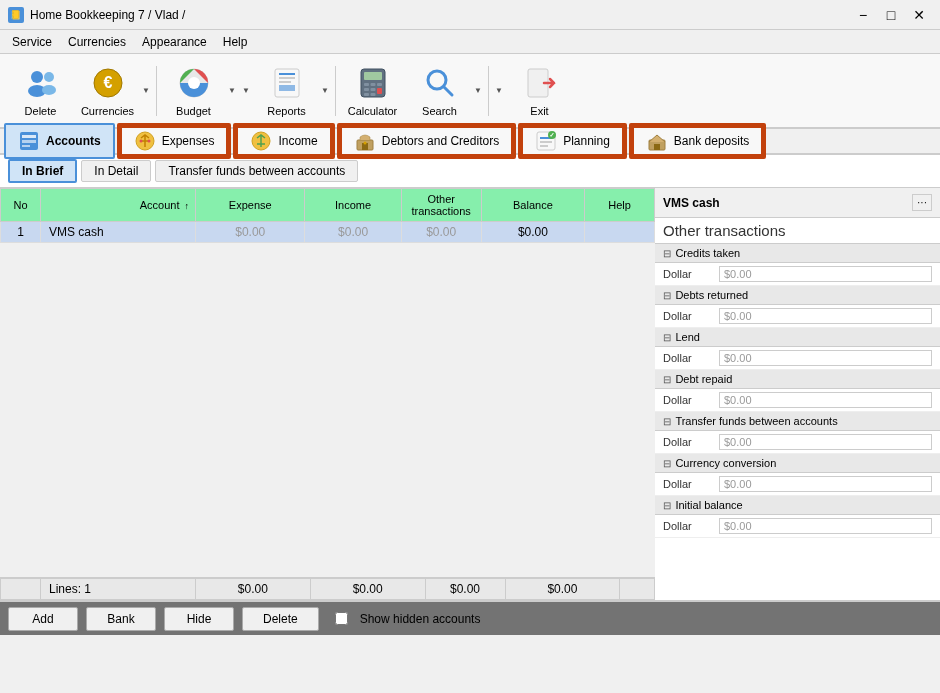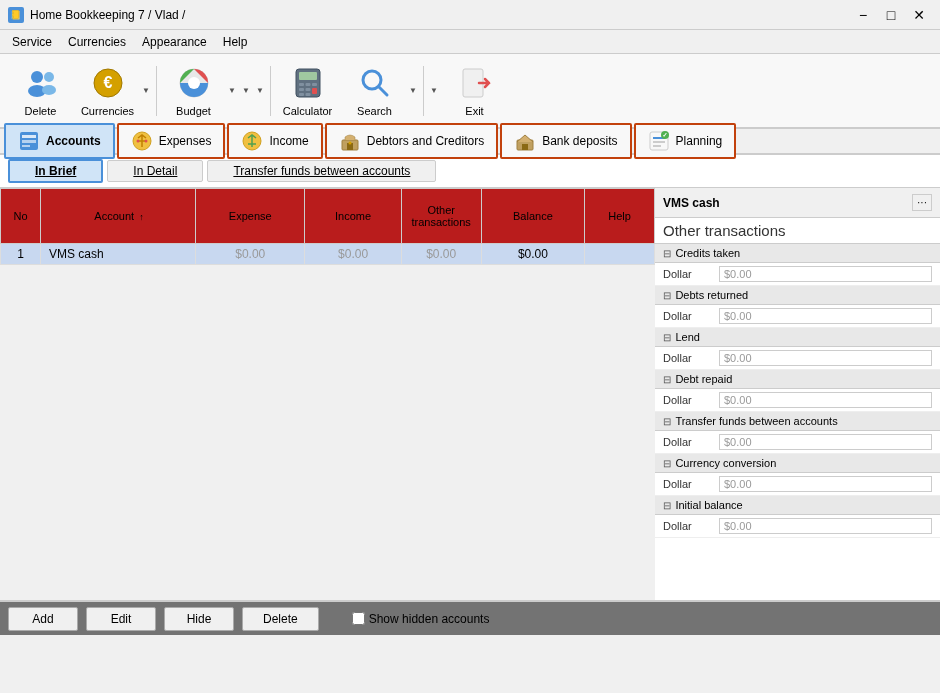--- a/index.html
+++ b/index.html
@@ -20,51 +20,51 @@
     .toolbar { background: #f8f8f8; height: 75px; display: flex; align-items: center; padding: 4px 8px; border-bottom: 2px solid #ccc; gap: 2px; }
     .toolbar-btn { display: flex; flex-direction: column; align-items: center; justify-content: center; width: 65px; height: 65px; border: none; background: transparent; cursor: pointer; gap: 4px; font-size: 11px; padding: 4px; border-radius: 4px; }
     .toolbar-divider { width: 1px; height: 50px; background: #ccc; margin: 0 2px; }
     .toolbar-icon { width: 36px; height: 36px; display: flex; align-items: center; justify-content: center; }
     .toolbar-btn-group { display: flex; align-items: center; }
     .toolbar-dropdown { display: flex; flex-direction: column; align-items: center; justify-content: center; width: 12px; height: 65px; border: none; background: transparent; cursor: pointer; }
     .toolbar-dropdown-arrow { font-size: 8px; color: #555; }
 
     
     .nav-tabs { background: #f0f0f0; height: 26px; display: flex; align-items: center; padding: 0 4px; border-bottom: 2px solid #ccc; gap: 2px; }
-    .nav-tab { display: flex; align-items: center; gap: 6px; padding: 4px 12px; height: 36px; border: 2px solid #c2410c; background: #f8f8f8; cursor: pointer; border-radius: 2px; font-size: 12px; }
+    .nav-tab { display: flex; align-items: center; gap: 6px; padding: 4px 12px; height: 36px; border: 5px solid #c2410c; background: #f8f8f8; cursor: pointer; border-radius: 2px; font-size: 12px; }
     .nav-tab.active { background: #d0e4f7; border: 2px solid #4a90d9; font-weight: bold; }
 
     
     .sub-tabs { display: flex; align-items: center; padding: 4px 8px; gap: 4px; border-bottom: 1px solid #ccc; background: white; }
-    .sub-tab { padding: 3px 25px; border: 1px solid #ccc; background: #f0f0f0; cursor: pointer; border-radius: 2px; font-size: 12px; text-decoration: underline; }
+    .sub-tab { padding: 3px 12px; border: 1px solid #ccc; background: #f0f0f0; cursor: pointer; border-radius: 2px; font-size: 12px; }
     .sub-tab.active { background: #d0e4f7; border: 2px solid #4a90d9; font-weight: bold; }
 
     
     .main-content { display: flex; height: calc(693px - 30px - 24px - 75px - 42px - 30px - 45px - 35px); }
     .data-table { width: 100%; border-collapse: collapse; font-size: 12px; }
-    .data-table th { background: #b91c1c; border: 1px solid #ccc; padding: 15px 6px; text-align: center; font-weight: normal; font-size: 11px; white-space: nowrap; }
+    .data-table th { background: #86efac; border: 1px solid #ccc; padding: 4px 6px; text-align: center; font-weight: normal; font-size: 11px; white-space: nowrap; }
     .data-table td { border: 1px solid #ddd; padding: 3px 6px; text-align: center; font-size: 12px; }
     .data-table tr.selected td { background: #c8d8f0; }
     .sort-arrow { font-size: 9px; margin-left: 2px; }
 
     
     .right-panel { width: 285px; background: white; overflow-y: auto; font-size: 12px; }
     .right-panel-header { display: flex; align-items: center; justify-content: space-between; padding: 6px 8px; font-weight: bold; background: #f0f0f0; border-bottom: 1px solid #ccc; }
     .right-panel-subtitle { padding: 4px 8px; font-size: 15px; color: #333; border-bottom: 1px solid #ccc; }
     .section-header { display: flex; align-items: center; gap: 4px; padding: 3px 8px; background: #e8e8e8; border-bottom: 1px solid #ccc; font-size: 11px; }
     .section-header .collapse-btn { cursor: pointer; color: #555; font-size: 10px; }
     .section-row { display: flex; align-items: center; padding: 3px 8px; border-bottom: 1px solid #eee; gap: 6px; }
     .section-row .label { width: 50px; font-size: 11px; color: #333; }
     .section-row .value { flex: 1; color: #999; font-size: 11px; border: 1px solid #ccc; padding: 1px 4px; background: white; }
     .more-btn { background: none; border: 1px solid #ccc; cursor: pointer; padding: 2px 4px; font-size: 10px; }
 
     
     .bottom-bar { background: #737373; height: 35px; border-top: 2px solid #ccc; display: flex; align-items: center; padding: 0 8px; gap: 8px; }
     .action-btn { padding: 4px 20px; border: 1px solid #aaa; background: #f0f0f0; cursor: pointer; font-size: 12px; border-radius: 2px; min-width: 70px; }
-    .show-hidden { display: flex; align-items: center; gap: 4px; margin-left: 25px; font-size: 12px; }
+    .show-hidden { display: flex; align-items: center; gap: 12px; margin-left: 8px; font-size: 12px; }
     .show-hidden input { cursor: pointer; }
     .icon-sm { width: 22px; height: 22px; }
 
     
     .table-container { flex: 1; overflow-y: auto; }
     .full-table-area { display: flex; flex-direction: column; flex: 1; overflow: hidden; }
   </style>
 </head>
 <body>
 
@@ -138,20 +138,32 @@
     </button>
   </div>
 
   <div class="toolbar-btn-group">
     <button class="toolbar-dropdown">
       <span class="toolbar-dropdown-arrow">▼</span>
     </button>
   </div>
 
   <div class="toolbar-btn-group">
+    <button class="toolbar-btn">
+      <div class="toolbar-icon">
+        <svg width="36" height="36" viewBox="0 0 36 36">
+          <rect x="6" y="4" width="24" height="28" rx="2" fill="#f8f8f8" stroke="#ccc"></rect>
+          <rect x="10" y="8" width="16" height="2" fill="#4a90d9"></rect>
+          <rect x="10" y="12" width="16" height="2" fill="#ccc"></rect>
+          <rect x="10" y="16" width="12" height="2" fill="#ccc"></rect>
+          <rect x="10" y="20" width="16" height="6" fill="#4a90d9" opacity="0.6"></rect>
+        </svg>
+      </div>
+      <span>Reports</span>
+    </button>
     <button class="toolbar-dropdown">
       <span class="toolbar-dropdown-arrow">▼</span>
     </button>
   </div>
   <div class="toolbar-divider"></div>
 
   <div class="toolbar-btn-group">
     <button class="toolbar-btn">
       <div class="toolbar-icon">
         <svg width="36" height="36" viewBox="0 0 36 36">
@@ -252,58 +264,58 @@
         <rect x="8" y="13" width="6" height="7" fill="#8B6914"></rect>
         <circle cx="11" cy="13" r="1.5" fill="#d4a000"></circle>
       </svg>
     </div>
     <span>Debtors and Creditors</span>
   </div>
 
   <div class="nav-tab">
     <div class="icon-sm">
       <svg width="22" height="22" viewBox="0 0 22 22">
-        <rect x="3" y="10" width="16" height="10" rx="1" fill="#c0a060" stroke="#a08040"></rect>
-        <path d="M3 12 L11 5 L19 12" fill="#d4b070" stroke="#a08040"></path>
-        <rect x="8" y="14" width="6" height="6" fill="#8B6914"></rect>
-      </svg>
-    </div>
-    <span>Bank deposits</span>
-  </div>
-
-  <div class="nav-tab">
-    <div class="icon-sm">
-      <svg width="22" height="22" viewBox="0 0 22 22">
         <rect x="2" y="2" width="18" height="18" rx="2" fill="#f8f8f8" stroke="#ccc"></rect>
         <rect x="5" y="7" width="12" height="2" fill="#4a90d9"></rect>
         <rect x="5" y="11" width="12" height="2" fill="#ccc"></rect>
         <rect x="5" y="15" width="8" height="2" fill="#ccc"></rect>
         <circle cx="17" cy="5" r="4" fill="#50b050"></circle>
         <text x="17" y="7" text-anchor="middle" font-size="6" fill="white" font-weight="bold">✓</text>
       </svg>
     </div>
     <span>Planning</span>
   </div>
+
+  <div class="nav-tab">
+    <div class="icon-sm">
+      <svg width="22" height="22" viewBox="0 0 22 22">
+        <rect x="3" y="10" width="16" height="10" rx="1" fill="#c0a060" stroke="#a08040"></rect>
+        <path d="M3 12 L11 5 L19 12" fill="#d4b070" stroke="#a08040"></path>
+        <rect x="8" y="14" width="6" height="6" fill="#8B6914"></rect>
+      </svg>
+    </div>
+    <span>Bank deposits</span>
+  </div>
 </div>
 
 <div class="sub-tabs">
   <button class="sub-tab active">In Brief</button>
   <button class="sub-tab">In Detail</button>
   <button class="sub-tab">Transfer funds between accounts</button>
 </div>
 
 <div class="main-content">
 
   <div class="full-table-area">
     <div class="table-container">
       <table class="data-table">
         <thead>
           <tr>
             <th style="width:40px">No</th>
-            <th style="width:155px; text-align:center; padding-left:8px">
+            <th style="width:155px; text-align:right; padding-left:8px">
               <span>Account</span>
               <span class="sort-arrow">↑</span>
             </th>
             <th>Expense</th>
             <th>Income</th>
             <th style="width:80px">Other<br>transactions</th>
             <th>Balance</th>
             <th>Help</th>
           </tr>
         </thead>
@@ -314,20 +326,33 @@
             <td style="color:#999">$0.00</td>
             <td style="color:#999">$0.00</td>
             <td style="color:#999">$0.00</td>
             <td>$0.00</td>
             <td></td>
           </tr>
         </tbody>
       </table>
     </div>
 
+    <table class="data-table" style="background:#e8e8e8; border-top: 2px solid #ccc;">
+      <tbody>
+          <tr>
+        <td style="width:40px; border:1px solid #ccc; padding:3px 6px; background:#e8e8e8;"></td>
+        <td style="width:155px; border:1px solid #ccc; padding:3px 8px; background:#e8e8e8; text-align:left;">Lines: 1</td>
+        <td style="border:1px solid #ccc; padding:3px 6px; background:#e8e8e8; text-align:center;">$0.00</td>
+        <td style="border:1px solid #ccc; padding:3px 6px; background:#e8e8e8; text-align:center;">$0.00</td>
+        <td style="width:80px; border:1px solid #ccc; padding:3px 6px; background:#e8e8e8; text-align:center;">$0.00</td>
+        <td style="border:1px solid #ccc; padding:3px 6px; background:#e8e8e8; text-align:center;">$0.00</td>
+        <td style="border:1px solid #ccc; padding:3px 6px; background:#e8e8e8;"></td>
+      </tr>
+    </tbody>
+      </table>
   </div>
 
   <div class="right-panel">
     <div class="right-panel-header">
       <span>VMS cash</span>
       <button class="more-btn">···</button>
     </div>
     <div class="right-panel-subtitle">Other transactions</div>
 
     <div class="section-header">
@@ -390,20 +415,20 @@
     </div>
     <div class="section-row">
       <span class="label">Dollar</span>
       <span class="value">$0.00</span>
     </div>
   </div>
 </div>
 
 <div class="bottom-bar">
   <button class="action-btn">Add</button>
-  <button class="action-btn">Edit</button>
+  <button class="action-btn">Bank</button>
   <button class="action-btn">Hide</button>
   <button class="action-btn">Delete</button>
   <label class="show-hidden">
     <input type="checkbox" style="">
     <span>Show hidden accounts</span>
   </label>
 </div>
 
 </body></html>

